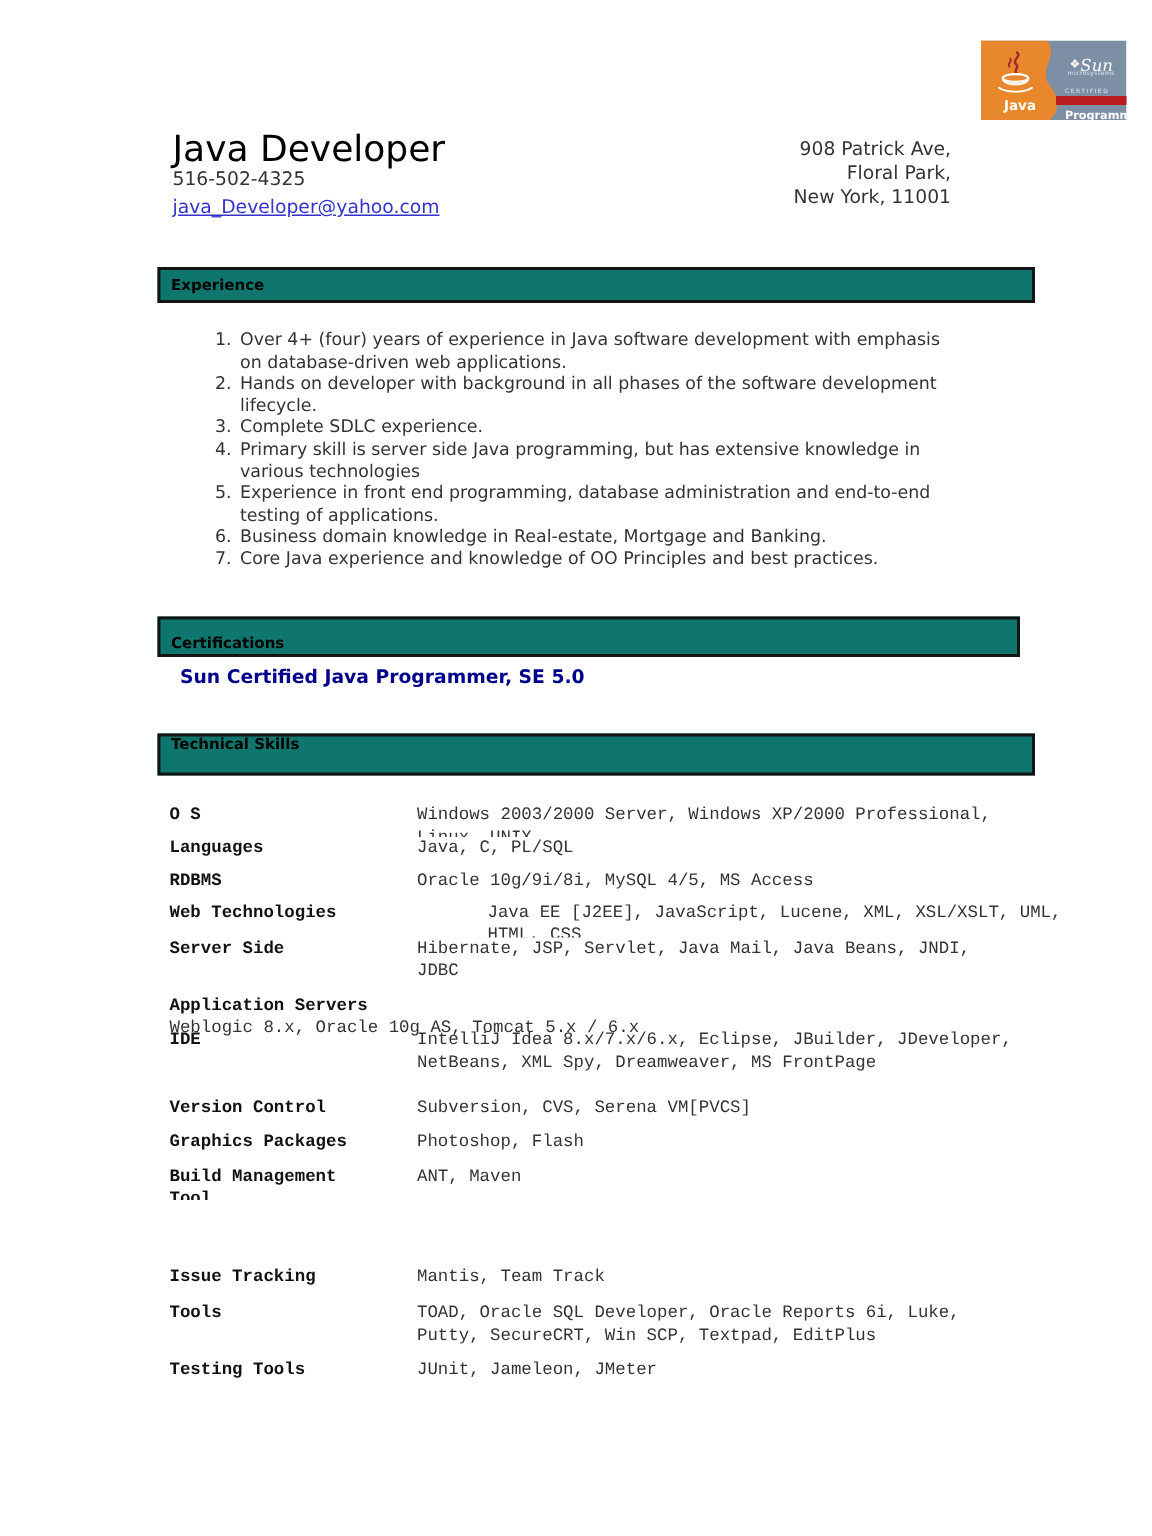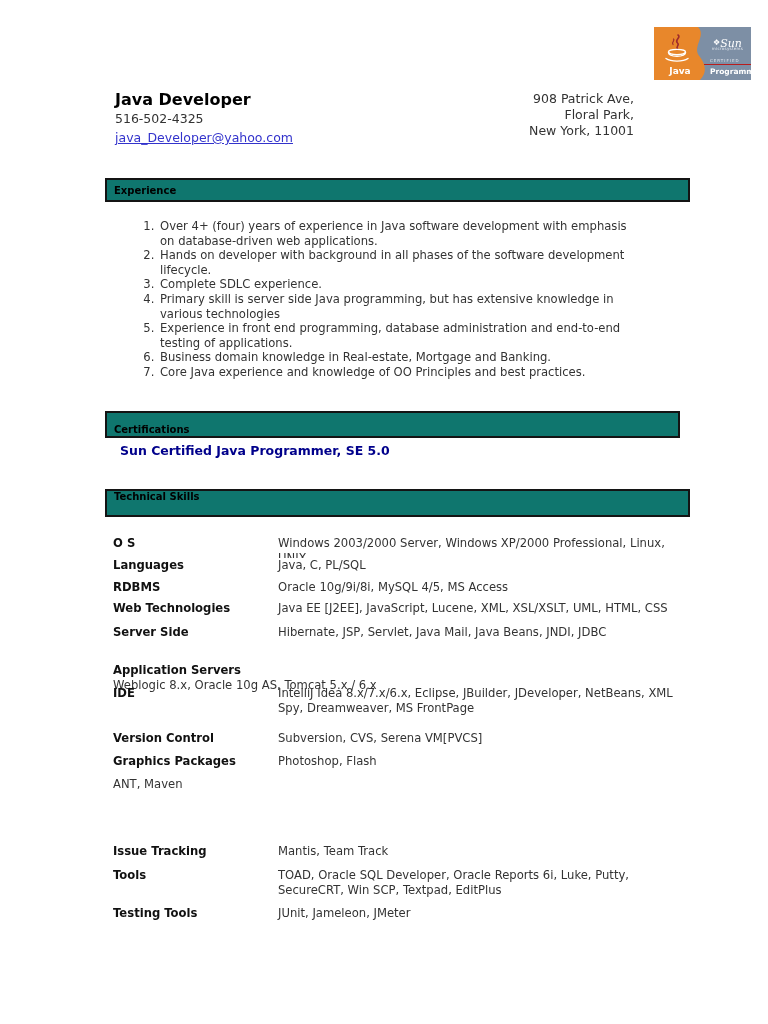--- a/index.html
+++ b/index.html
@@ -24,25 +24,25 @@
   }
   .badge-right {
     position: absolute; left: 50px; top: 0; width: 47px; height: 53px;
     color: #ffffff; text-align: center;
   }
   .sun-row { position: absolute; left: 0; top: 5px; width: 100%; }
   .sun-diamond { font-size: 8px; vertical-align: 2px; }
   .sun-name { font-family: "DejaVu Serif", "Liberation Serif", serif; font-style: italic; font-weight: normal; font-size: 11px; }
   .sun-micro { position: absolute; left: 0; top: 19px; width: 100%; font-size: 4px; letter-spacing: 0.3px; color: #e3e8ef; }
   .badge-certified { position: absolute; left: 0; top: 31px; width: 100%; font-size: 4px; letter-spacing: 1px; color: #dfe4ec; text-align: left; padding-left: 6px; }
-  .badge-programmer { position: absolute; left: 0; top: 37px; width: 100%; font-size: 7.5px; font-weight: bold; text-align: left; padding-left: 6px; border-top: 1px solid #b91c1c; padding-top: 2px; }
+  .badge-programmer { position: absolute; left: 0; top: 37px; width: 100%; font-size: 7.5px; font-weight: bold; text-align: left; padding-left: 6px; border-top: 6px solid #b91c1c; padding-top: 2px; }
 
   
   .header-left { position: absolute; left: 115px; top: 88px; }
-  .page-title { font-size: 16px; line-height: 23px; font-weight: bold; color: #000000; }
+  .page-title { font-size: 24px; line-height: 23px; font-weight: normal; color: #000000; }
   .phone { font-size: 12.5px; line-height: 16px; color: #333333; }
   .email { font-size: 12.5px; line-height: 16px; color: #3333cc; text-decoration: underline; cursor: pointer; }
 
   .address { position: absolute; right: 134px; top: 91px; text-align: right; font-size: 12.5px; line-height: 16px; color: #333333; }
 
   
   .bar {
     position: absolute; left: 105px;
     background: #0f766e;
     border: 2px solid #141414;
@@ -62,34 +62,34 @@
   }
   .exp-list li { margin: 0; padding-left: 2px; }
 
   
   .cert-text {
     position: absolute; left: 120px; top: 443px;
     font-size: 12.5px; font-weight: bold; color: #00008b;
   }
 
   
-  .skills { position: absolute; left: 113px; top: 536px; }
+  .skills { position: absolute; left: 113px; top: 536px; font-family: Liberation Mono, monospace; }
   .srow { display: flex; align-items: flex-start; }
   .slabel {
     width: 140px; margin-right: 25px; flex: none;
     font-size: 11.6px; line-height: 15px; font-weight: bold; color: #111111;
   }
   .svalue {
     width: 400px; flex: none;
     font-size: 11.6px; line-height: 15px; color: #333333;
   }
   .r0  { height: 22px; overflow: hidden; }
   .r1  { height: 22px; }
   .r2  { height: 21px; }
-  .r3  { height: 24px; overflow: hidden; }
+  .r3  { height: 24px; overflow: hidden; gap: 47px; }
   .r4  { height: 38px; }
   .r5  { height: 23px; flex-direction: column; }
   .r6  { height: 45px; }
   .r7  { height: 23px; }
   .r8  { height: 23px; }
   .r9  { height: 23px; overflow: hidden; }
   .r10 { height: 24px; margin-top: 44px; }
   .r11 { height: 33px; }
   .r12 { height: 20px; align-items: flex-end; }
 </style>
@@ -188,20 +188,21 @@
     </div>
     <div class="srow r8">
       <div class="slabel">Version Control</div>
       <div class="svalue">Subversion, CVS, Serena VM[PVCS]</div>
     </div>
     <div class="srow r7">
       <div class="slabel">Graphics Packages</div>
       <div class="svalue">Photoshop, Flash</div>
     </div>
     <div class="srow r9">
+      <div class="slabel">Build Management Tool</div>
       <div class="svalue">ANT, Maven</div>
     </div>
     <div class="srow r10">
       <div class="slabel">Issue Tracking</div>
       <div class="svalue">Mantis, Team Track</div>
     </div>
     <div class="srow r11">
       <div class="slabel">Tools</div>
       <div class="svalue">TOAD, Oracle SQL Developer, Oracle Reports 6i, Luke, Putty, SecureCRT, Win SCP, Textpad, EditPlus</div>
     </div>

